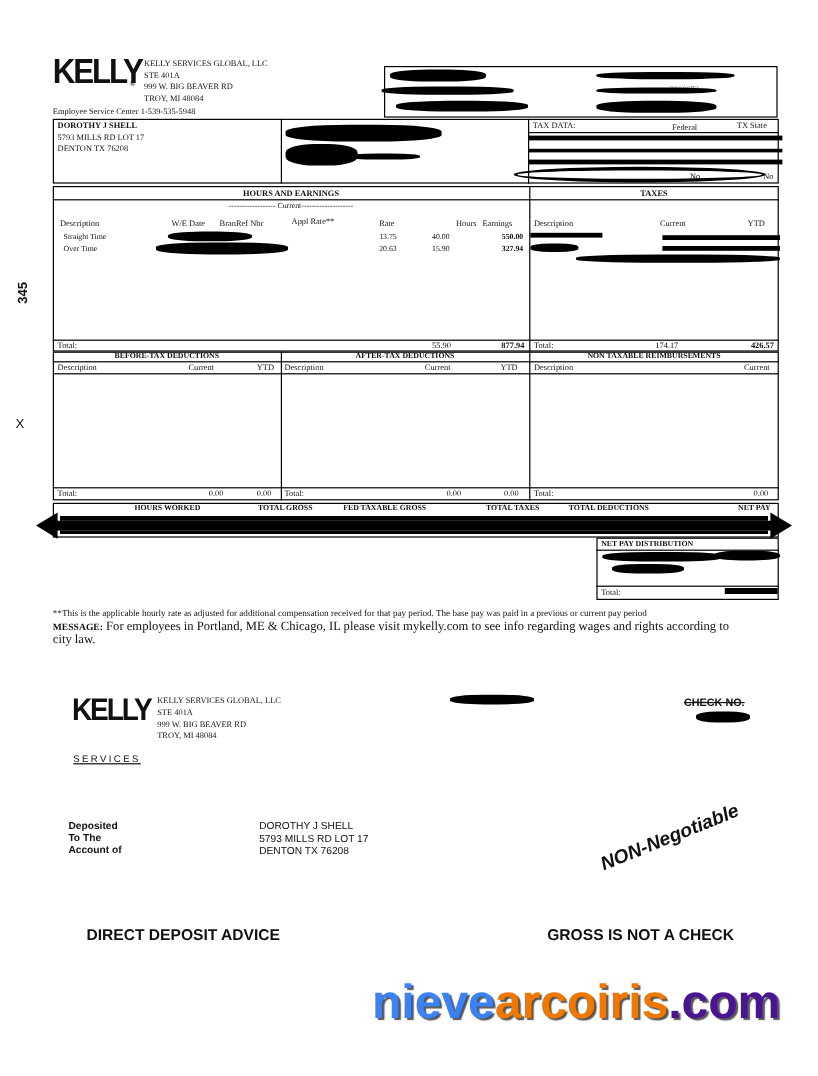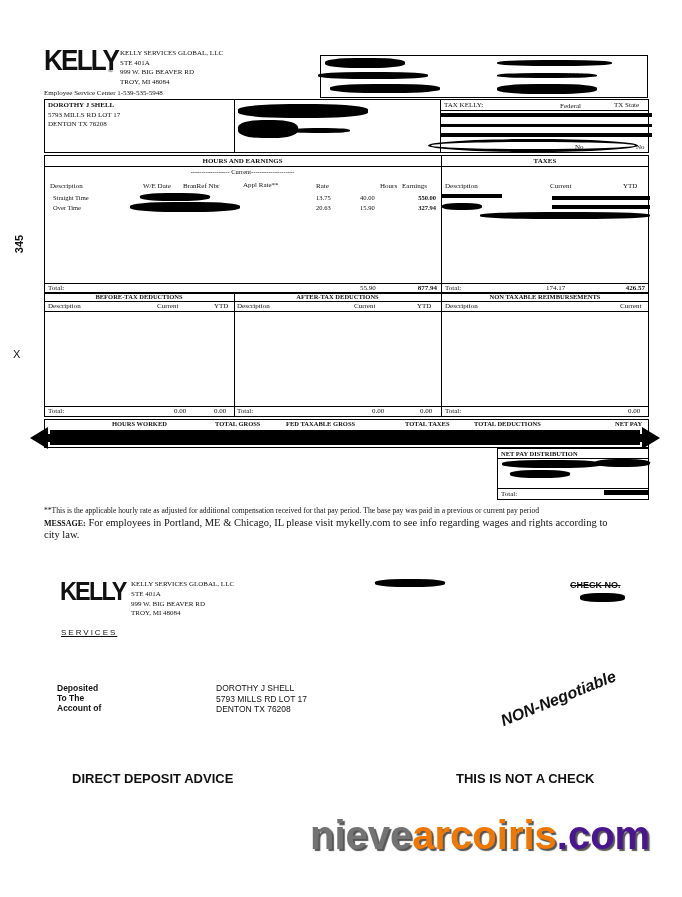--- a/index.html
+++ b/index.html
@@ -51,21 +51,21 @@
 <div class="vline" style="left:440px;top:99px;height:54px;"></div>
 <div class="abs t7" style="left:48px;top:101px;line-height:9.5px;">
   <div class="b">DOROTHY J SHELL</div>
   <div>5793 MILLS RD LOT 17</div>
   <div>DENTON TX 76208</div>
 </div>
 <div class="redact" style="left:238px;top:104px;width:130px;height:14px;"></div>
 <div class="redact" style="left:238px;top:120px;width:60px;height:18px;"></div>
 <div class="redact" style="left:290px;top:128px;width:60px;height:5px;"></div>
 
-<div class="abs t7" style="left:444px;top:101px;">TAX KELLY:</div>
+<div class="abs t7" style="left:444px;top:101px;">TAX DATA:</div>
 <div class="abs t7" style="left:560px;top:102px;">Federal</div>
 <div class="abs t7" style="left:614px;top:101px;">TX State</div>
 <div class="hline" style="left:440px;top:110px;width:209px;"></div>
 <div class="redact" style="left:440px;top:113px;width:212px;height:4px;border-radius:0;"></div>
 <div class="redact" style="left:440px;top:124px;width:212px;height:3px;border-radius:0;"></div>
 <div class="redact" style="left:440px;top:133px;width:212px;height:4px;border-radius:0;"></div>
 <div class="abs" style="left:428px;top:139px;width:210px;height:13px;border:3px solid #000;border-radius:50%;"></div>
 <div class="abs t7" style="left:575px;top:143px;">No</div>
 <div class="abs t7" style="left:636px;top:143px;">No</div>
 
@@ -190,17 +190,17 @@
   <div>To The</div>
   <div>Account of</div>
 </div>
 <div class="abs sans" style="left:216px;top:683px;font-size:8.5px;line-height:10.5px;">
   <div>DOROTHY J SHELL</div>
   <div>5793 MILLS RD LOT 17</div>
   <div>DENTON TX 76208</div>
 </div>
 <div class="abs sans b" style="left:505px;top:712px;font-size:16px;font-style:italic;transform:rotate(-22deg);transform-origin:left bottom;">NON-Negotiable</div>
 <div class="abs sans b" style="left:72px;top:771px;font-size:13px;text-align:center;">DIRECT DEPOSIT ADVICE</div>
-<div class="abs sans b" style="left:456px;top:771px;font-size:13px;">THIS IS NOT A CHECK</div>
+<div class="abs sans b" style="left:456px;top:771px;font-size:13px;">GROSS IS NOT A CHECK</div>
 
 <div class="abs rainbow" style="left:310px;top:813px;">
-  <span style="color:#737373;margin-top:30px;">nieve</span><span style="color:#f07800;">arcoiris</span><span style="color:#4a1590;">.com</span>
+  <span style="color:#3b82f6;margin-top:30px;">nieve</span><span style="color:#f07800;">arcoiris</span><span style="color:#4a1590;">.com</span>
 </div>
 
 </body></html>

